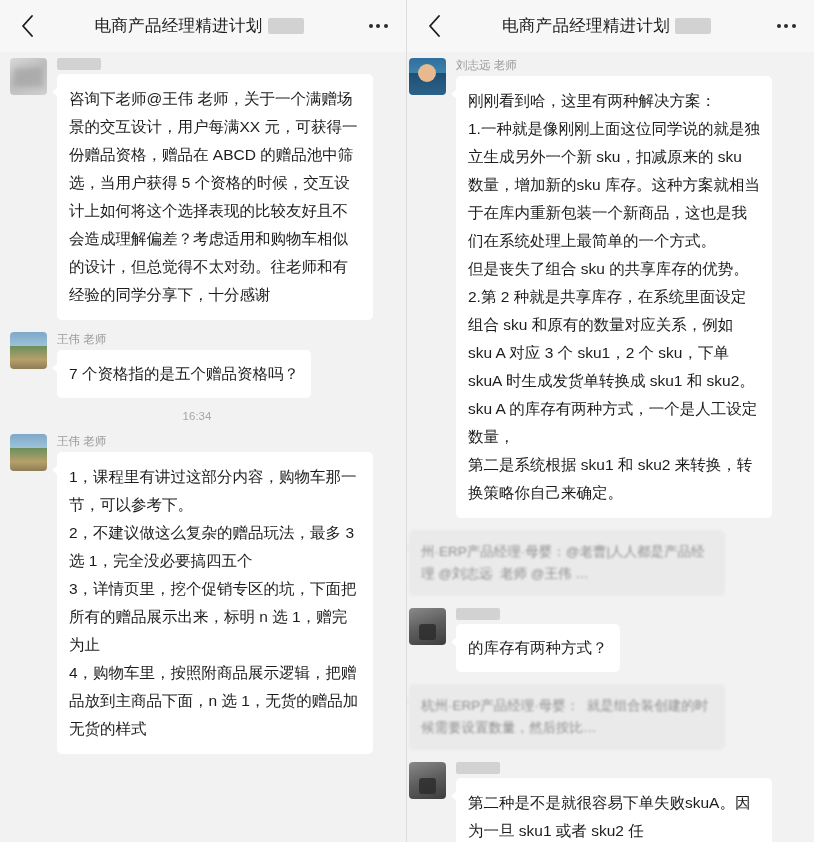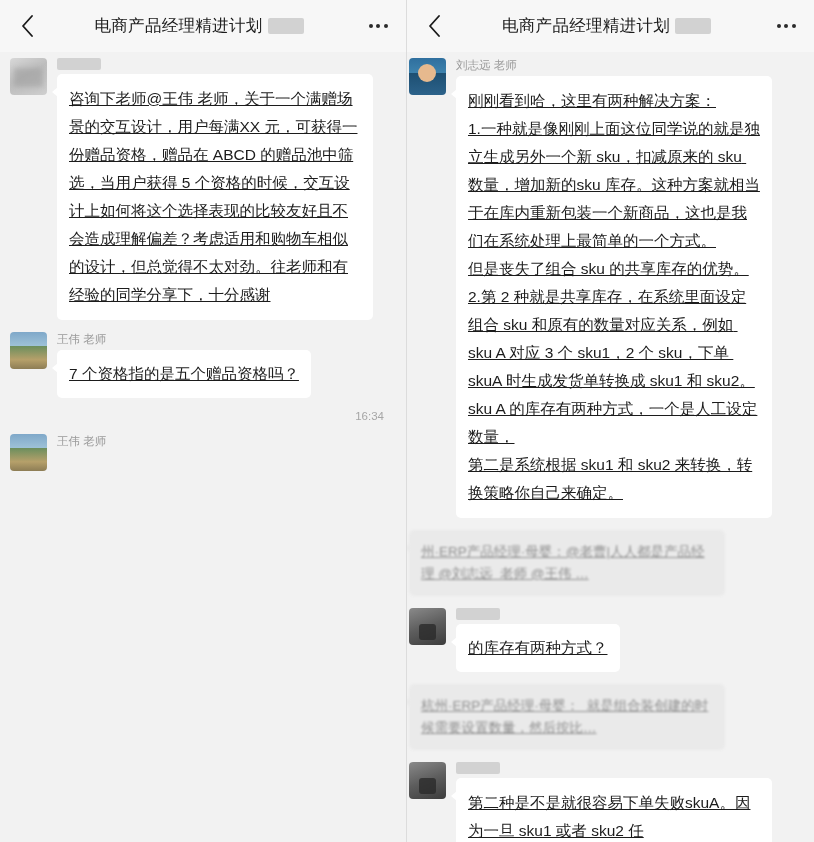--- a/index.html
+++ b/index.html
@@ -151,35 +151,34 @@
     max-width: 316px;
     background: #ffffff;
     border-radius: 5px;
     padding: 11px 12px;
     font-size: 15.5px;
     line-height: 28px;
     color: #1c1c1c;
     white-space: pre-wrap;
     word-break: break-word;
     position: relative;
-    text-decoration: underline;
   }
   .bubble::before {
     content: "";
     position: absolute;
     left: -5px; top: 13px;
     width: 0; height: 0;
     border-top: 5px solid transparent;
     border-bottom: 5px solid transparent;
     border-right: 6px solid #ffffff;
   }
   .bubble.short { line-height: 26px; }
 
   .timestamp {
-    text-align: right;
+    text-align: center;
     font-size: 11.5px;
     color: #a6a6a6;
     margin: 2px 0 12px 0;
   }
 
   
   .msg-blur .bubble {
     background: #eaeaea;
     color: #8e8e8e;
     filter: blur(1.1px);
@@ -237,20 +236,24 @@
           </div>
         </div>
 
         <div class="timestamp">16:34</div>
 
 
         <div class="msg">
           <div class="avatar photo-a"></div>
           <div class="msg-body">
             <div class="sender">王伟  老师</div>
+            <div class="bubble">1，课程里有讲过这部分内容，购物车那一节，可以参考下。
+2，不建议做这么复杂的赠品玩法，最多 3 选 1，完全没必要搞四五个
+3，详情页里，挖个促销专区的坑，下面把所有的赠品展示出来，标明 n 选 1，赠完为止
+4，购物车里，按照附商品展示逻辑，把赠品放到主商品下面，n 选 1，无货的赠品加无货的样式</div>
           </div>
         </div>
 
       </div>
     </div>
   </div>
 
   <div class="pane pane-right">
 
     <div class="nav">

